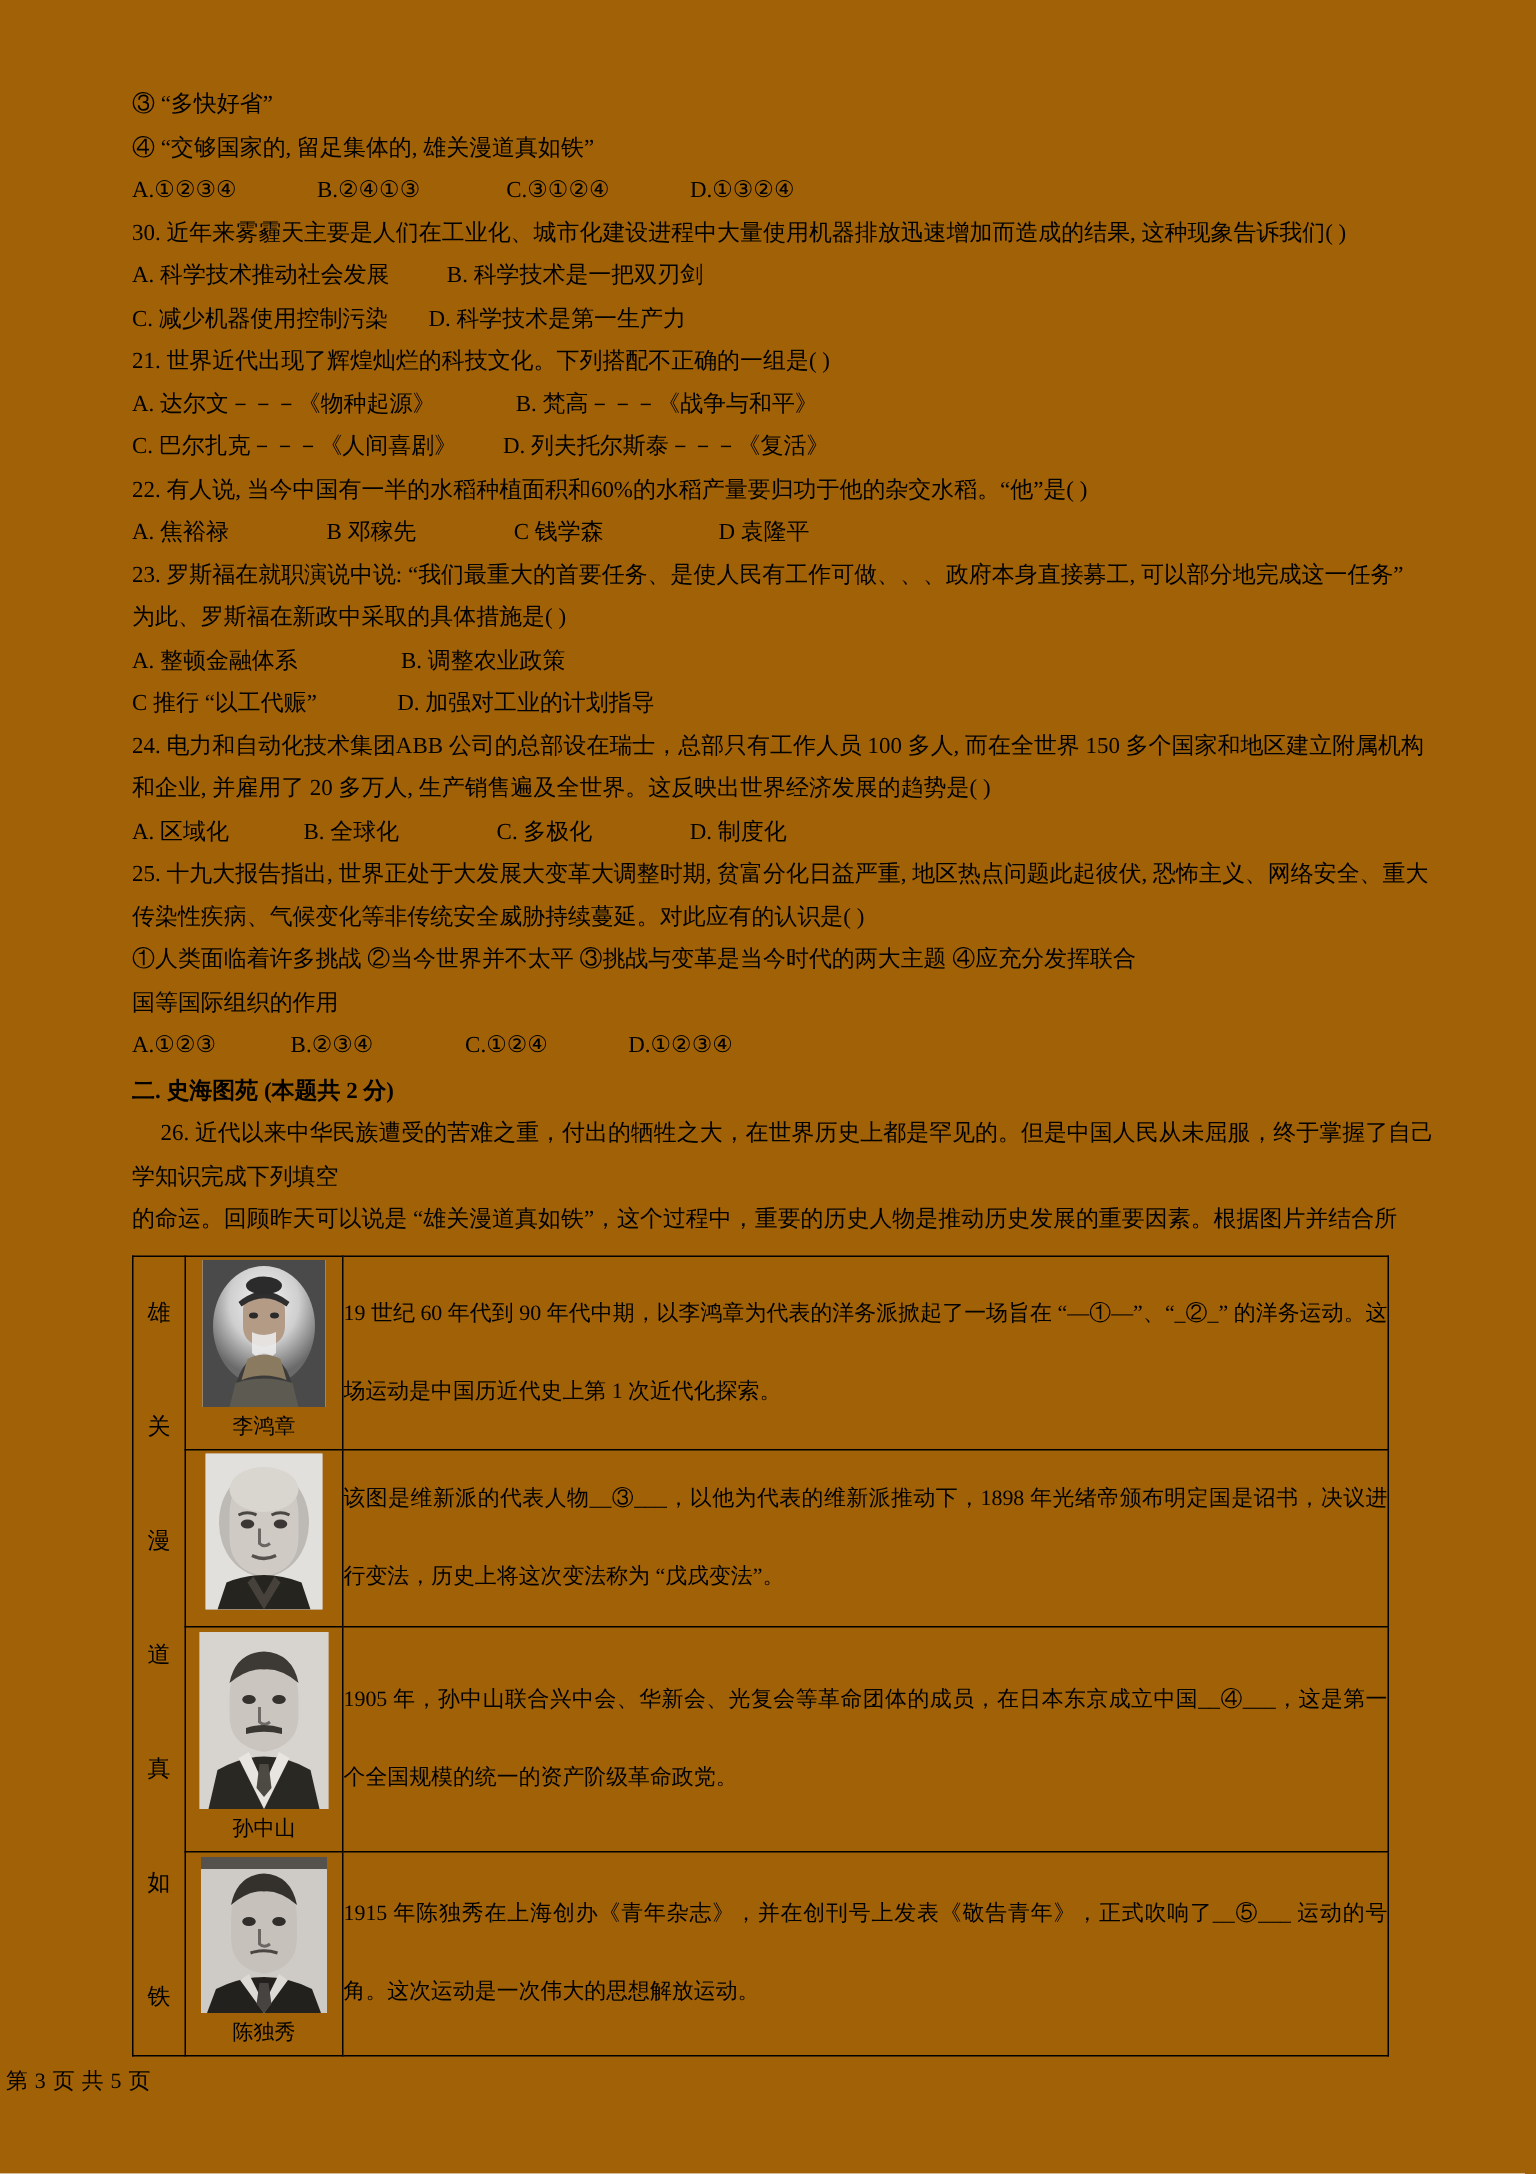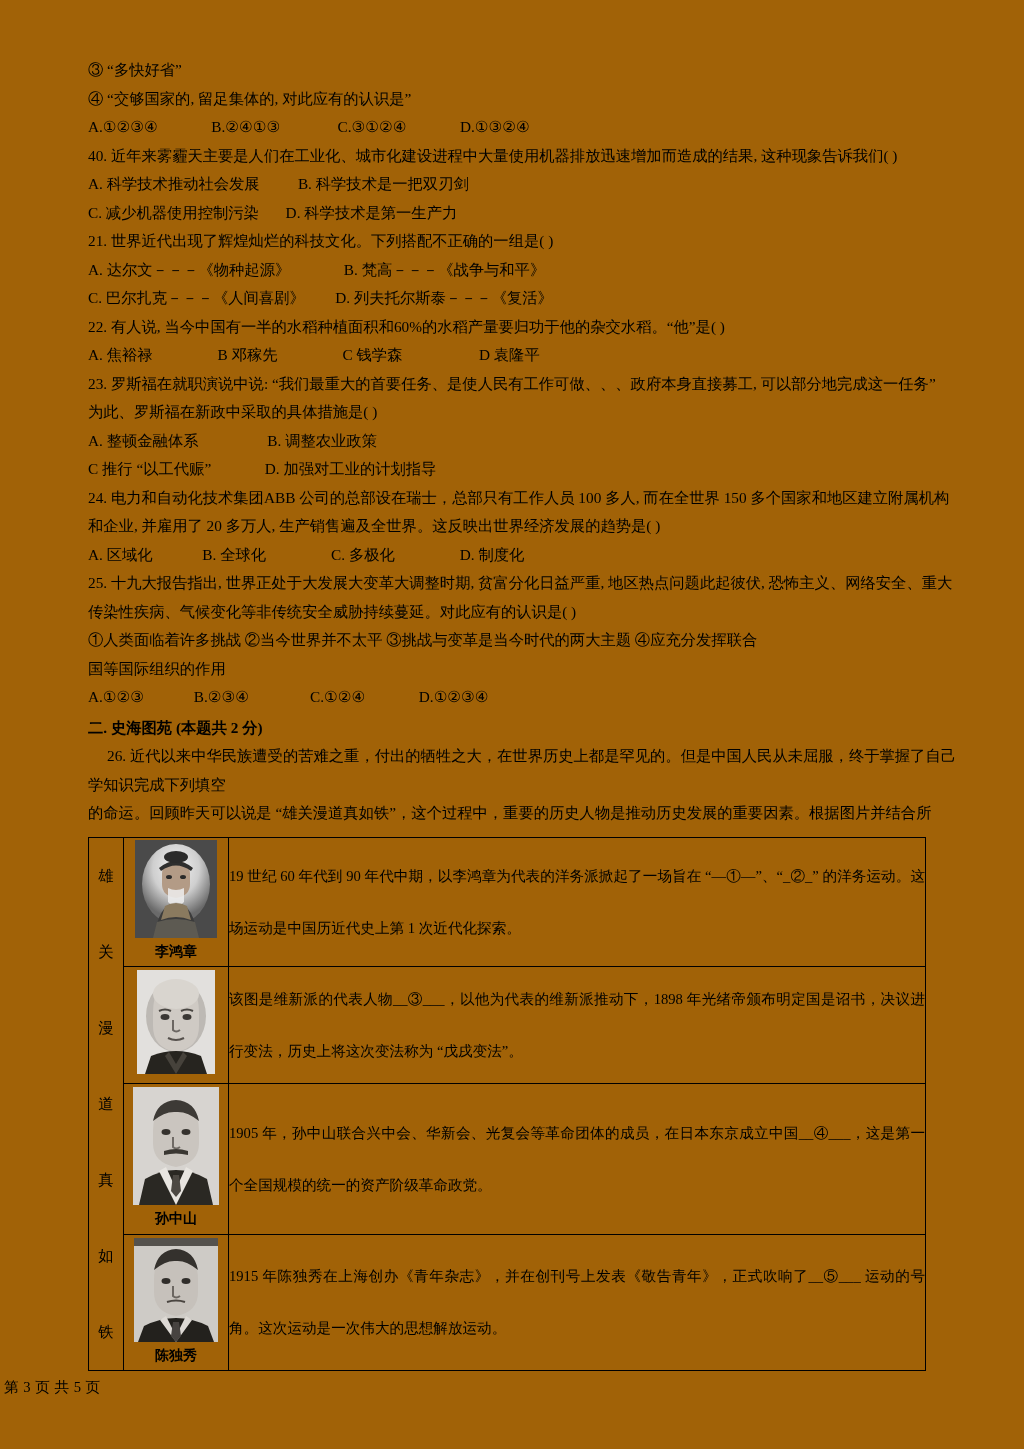--- a/index.html
+++ b/index.html
@@ -74,21 +74,20 @@
     min-height: 470px;
   }
   .vert-chars span {
     display: block;
   }
   td.pic-cell {
     width: 104px;
     text-align: center;
     padding: 8px 3px 6px 3px;
     vertical-align: middle;
-    font-weight: bold;
   }
   td.text-cell {
     padding: 6px 10px 6px 8px;
     font-size: 14.6px;
     line-height: 52px;
     text-align: justify;
     text-justify: inter-ideograph;
     vertical-align: middle;
   }
   .portrait-wrap {
@@ -120,24 +119,24 @@
     display: inline-block;
     padding: 0 4px;
   }
 </style>
 </head>
 <body>
 
 <div class="page">
 
   <div class="q-line">③ “多快好省”</div>
-  <div class="q-line">④ “交够国家的, 留足集体的, 对此应有的认识是”</div>
+  <div class="q-line">④ “交够国家的, 留足集体的, 雄关漫道真如铁”</div>
   <div class="opts">A.①②③④              B.②④①③               C.③①②④              D.①③②④</div>
 
-  <div class="q-line">40. 近年来雾霾天主要是人们在工业化、城市化建设进程中大量使用机器排放迅速增加而造成的结果, 这种现象告诉我们(    )</div>
+  <div class="q-line">30. 近年来雾霾天主要是人们在工业化、城市化建设进程中大量使用机器排放迅速增加而造成的结果, 这种现象告诉我们(    )</div>
   <div class="opts">A. 科学技术推动社会发展          B. 科学技术是一把双刃剑</div>
   <div class="opts">C. 减少机器使用控制污染       D. 科学技术是第一生产力</div>
 
   <div class="q-line">21. 世界近代出现了辉煌灿烂的科技文化。下列搭配不正确的一组是(    )</div>
   <div class="opts">A. 达尔文－－－《物种起源》              B. 梵高－－－《战争与和平》</div>
   <div class="opts">C. 巴尔扎克－－－《人间喜剧》        D. 列夫托尔斯泰－－－《复活》</div>
 
   <div class="q-line">22. 有人说, 当今中国有一半的水稻种植面积和60%的水稻产量要归功于他的杂交水稻。“他”是(    )</div>
   <div class="opts">A. 焦裕禄                 B 邓稼先                 C 钱学森                    D 袁隆平</div>
 

